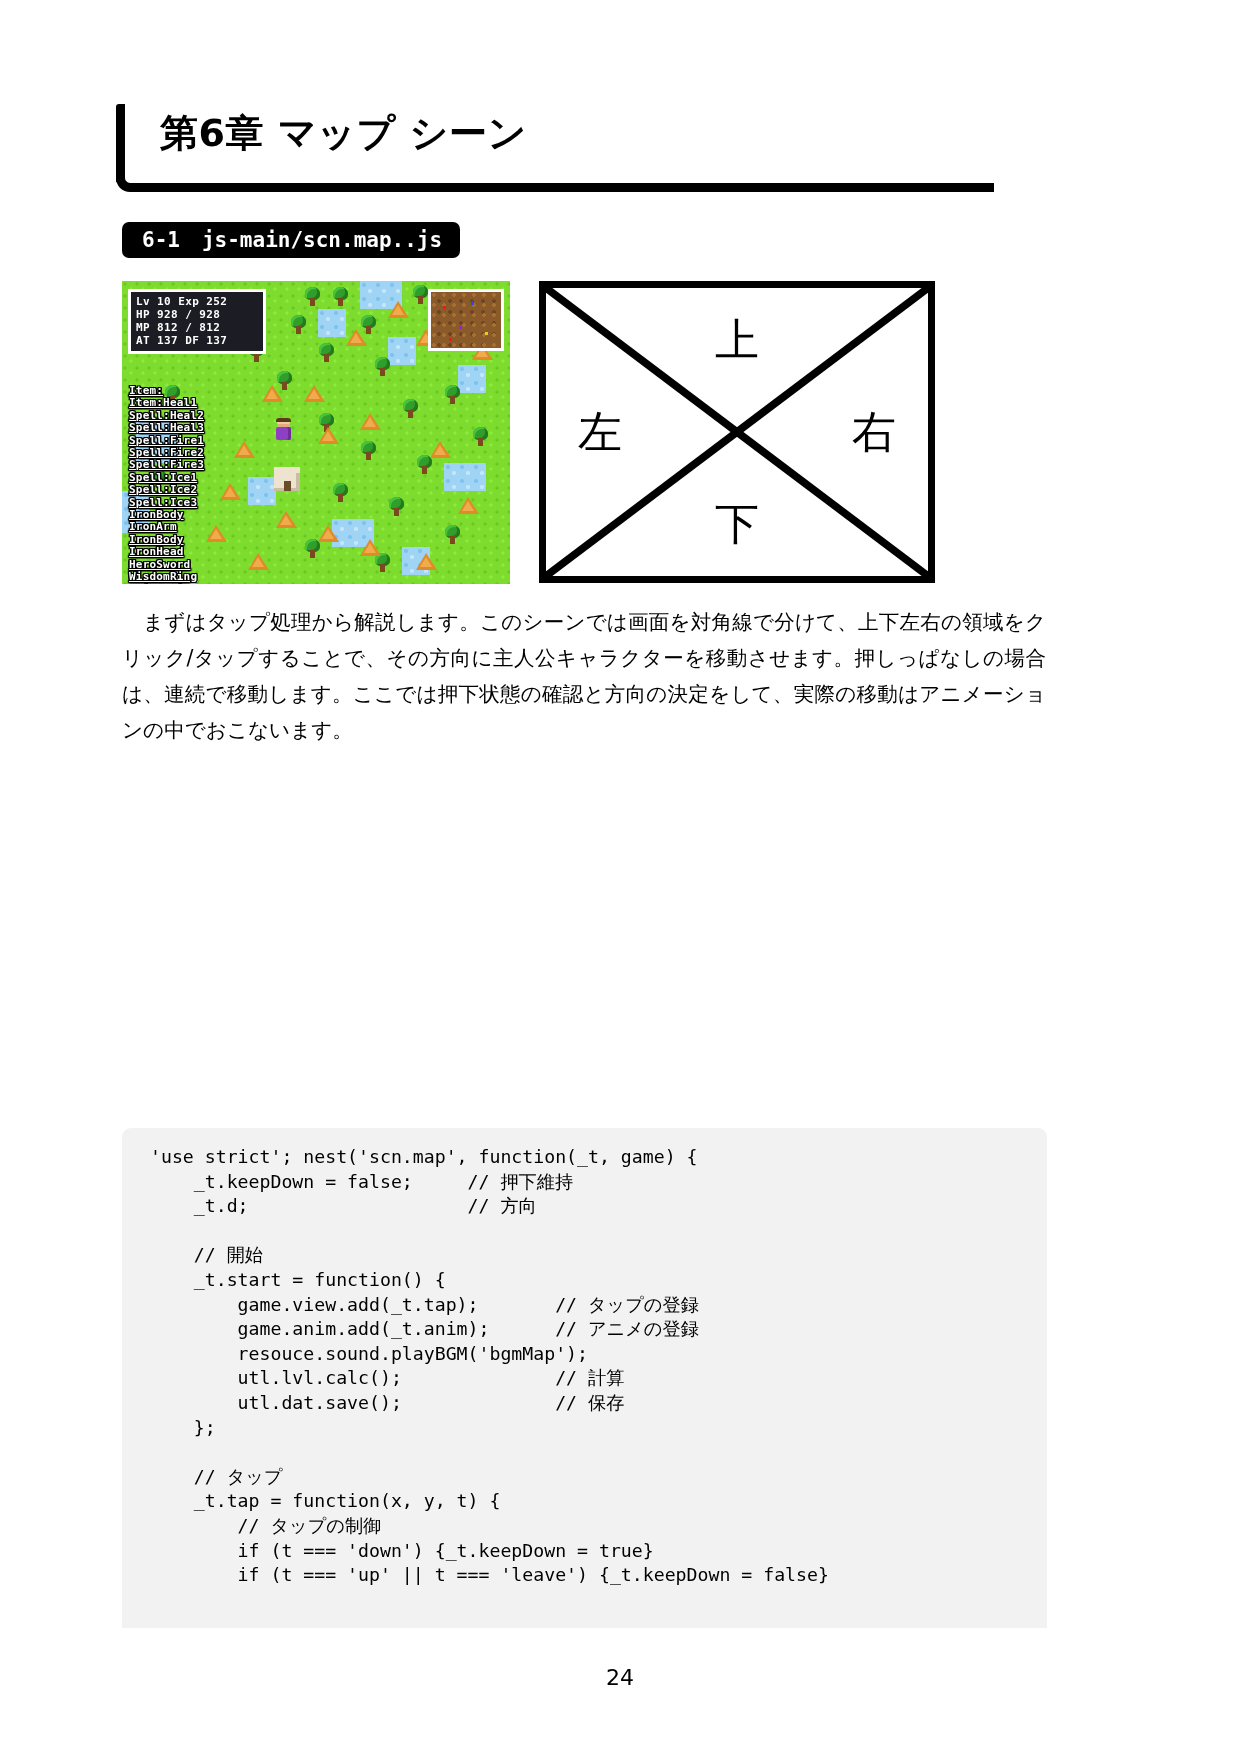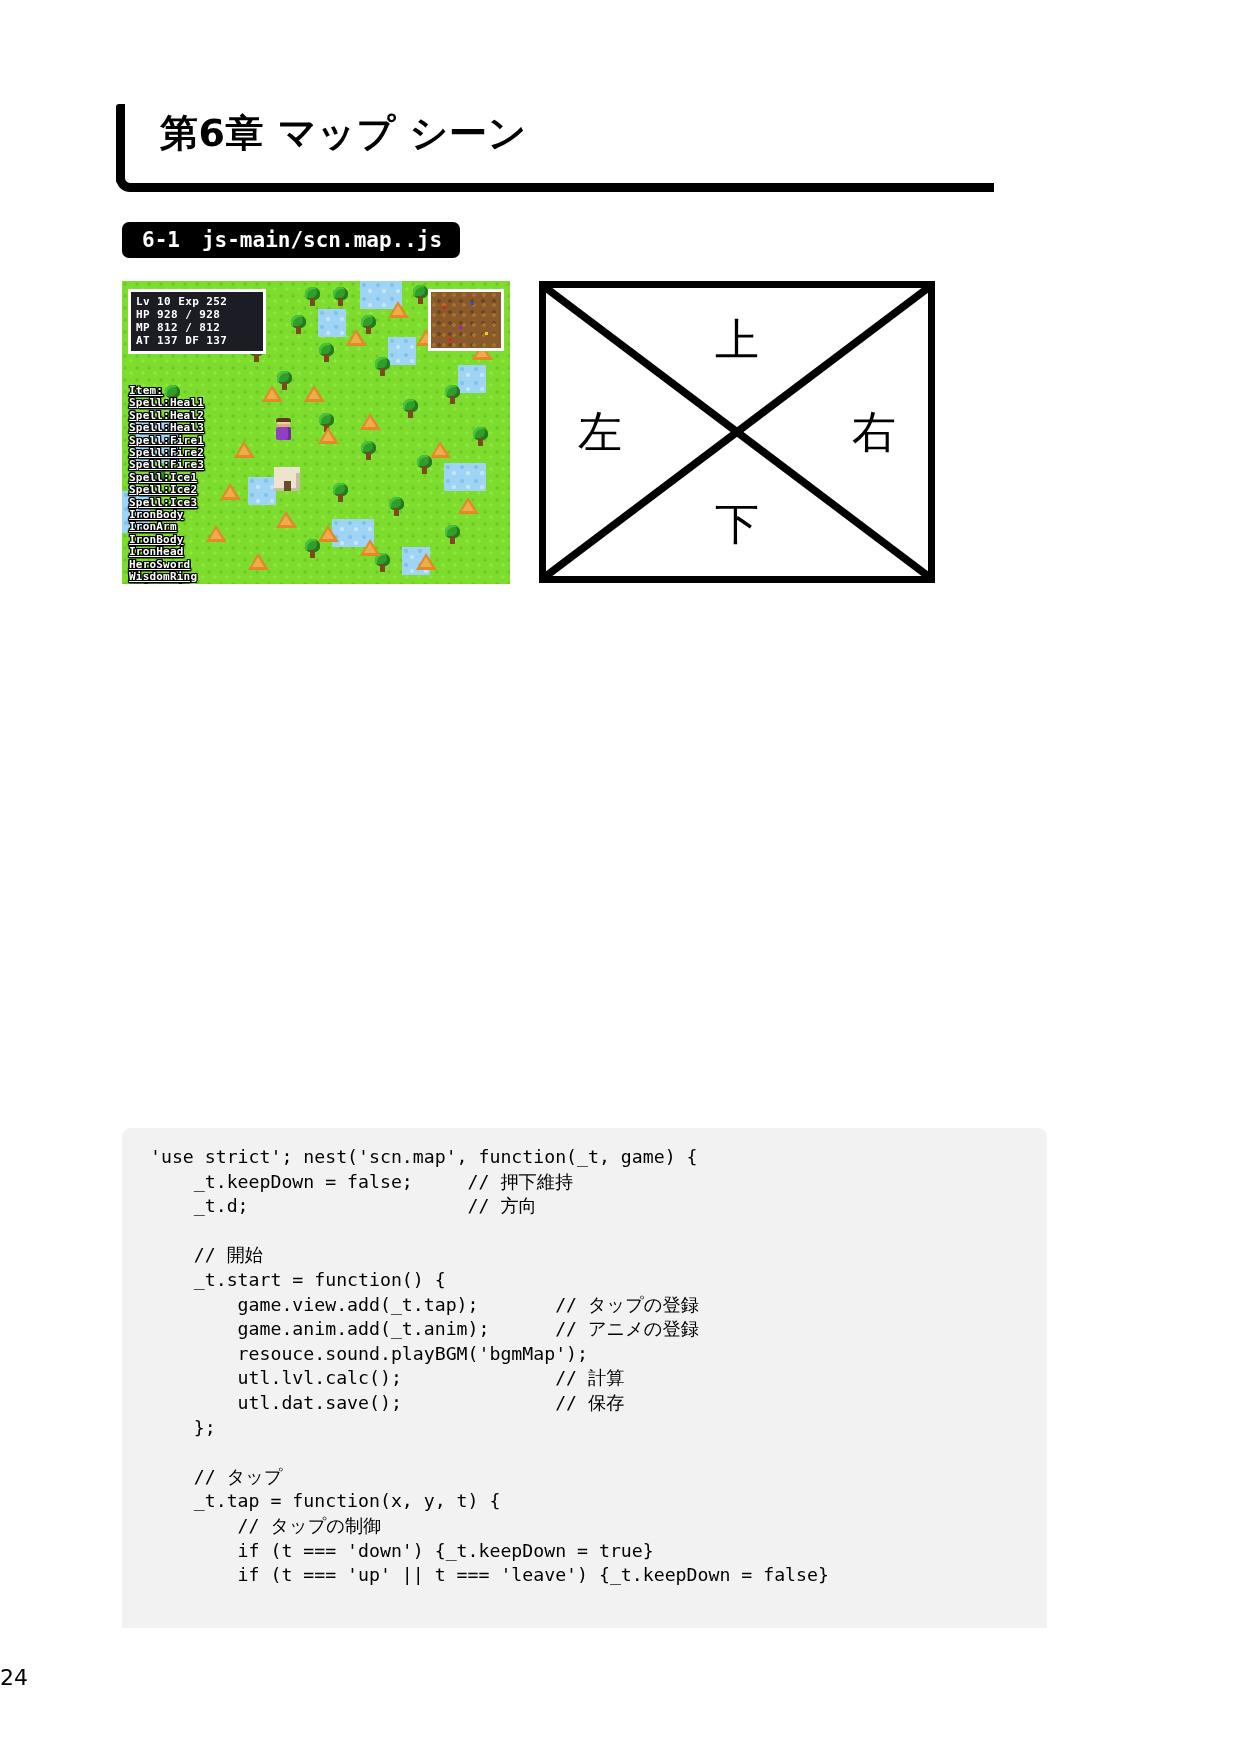--- a/index.html
+++ b/index.html
@@ -361,20 +361,21 @@
     white-space: pre;
     letter-spacing: 0;
   }
 
   
   .page-number {
     position: absolute;
     left: 0;
     right: 0;
     top: 1665px;
+    text-align: center;
     font-size: 22px;
     font-weight: 400;
   }
 </style>
 </head>
 <body>
 
 <div class="chapter-wrap">
   <div class="chapter-bracket-v"></div>
   <div class="chapter-bracket-corner"></div>
@@ -595,21 +596,21 @@
     <div class="minimap">
       <div class="mm-dot" style="left:12px; top:14px; background:#e02020;"></div>
       <div class="mm-dot" style="left:40px; top:10px; background:#2050e0;"></div>
       <div class="mm-dot" style="left:28px; top:34px; background:#a020d0;"></div>
       <div class="mm-dot" style="left:54px; top:40px; background:#e0d020;"></div>
       <div class="mm-dot" style="left:18px; top:46px; background:#e02020;"></div>
     </div>
 
     <div class="item-list">
       <div>Item:</div>
-      <div>Spell:Heal1</div>
+      <div>Item:Heal1</div>
       <div>Spell:Heal2</div>
       <div>Spell:Heal3</div>
       <div>Spell:Fire1</div>
       <div>Spell:Fire2</div>
       <div>Spell:Fire3</div>
       <div>Spell:Ice1</div>
       <div>Spell:Ice2</div>
       <div>Spell:Ice3</div>
       <div>IronBody</div>
       <div>IronArm</div>
@@ -627,20 +628,21 @@
       <line x1="396" y1="0" x2="0" y2="302" stroke="#000" stroke-width="8"></line>
     </svg>
     <div class="dir-label dir-up">上</div>
     <div class="dir-label dir-down">下</div>
     <div class="dir-label dir-left">左</div>
     <div class="dir-label dir-right">右</div>
   </div>
 </div>
 
 <div class="body-text">
+  <p>まずはタップ処理から解説します。このシーンでは画面を対角線で分けて、上下左右の領域をクリック/タップすることで、その方向に主人公キャラクターを移動させます。押しっぱなしの場合は、連続で移動します。ここでは押下状態の確認と方向の決定をして、実際の移動はアニメーションの中でおこないます。</p>
 </div>
 
 <div class="code-block">
   <pre>'use strict'; nest('scn.map', function(_t, game) {
     _t.keepDown = false;     // 押下維持
     _t.d;                    // 方向
 
     // 開始
     _t.start = function() {
         game.view.add(_t.tap);       // タップの登録

